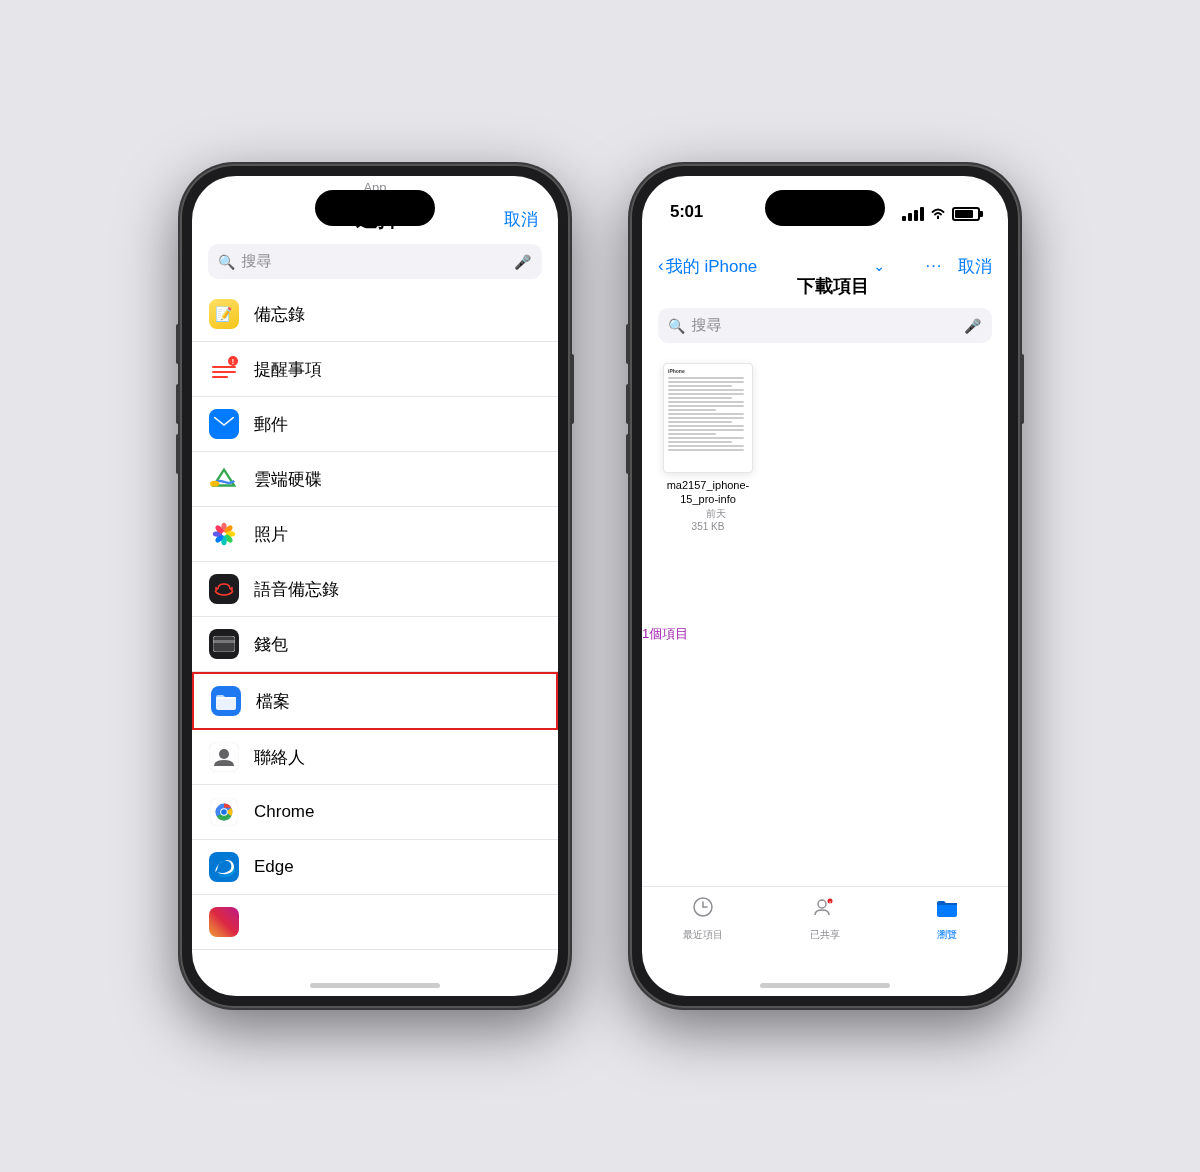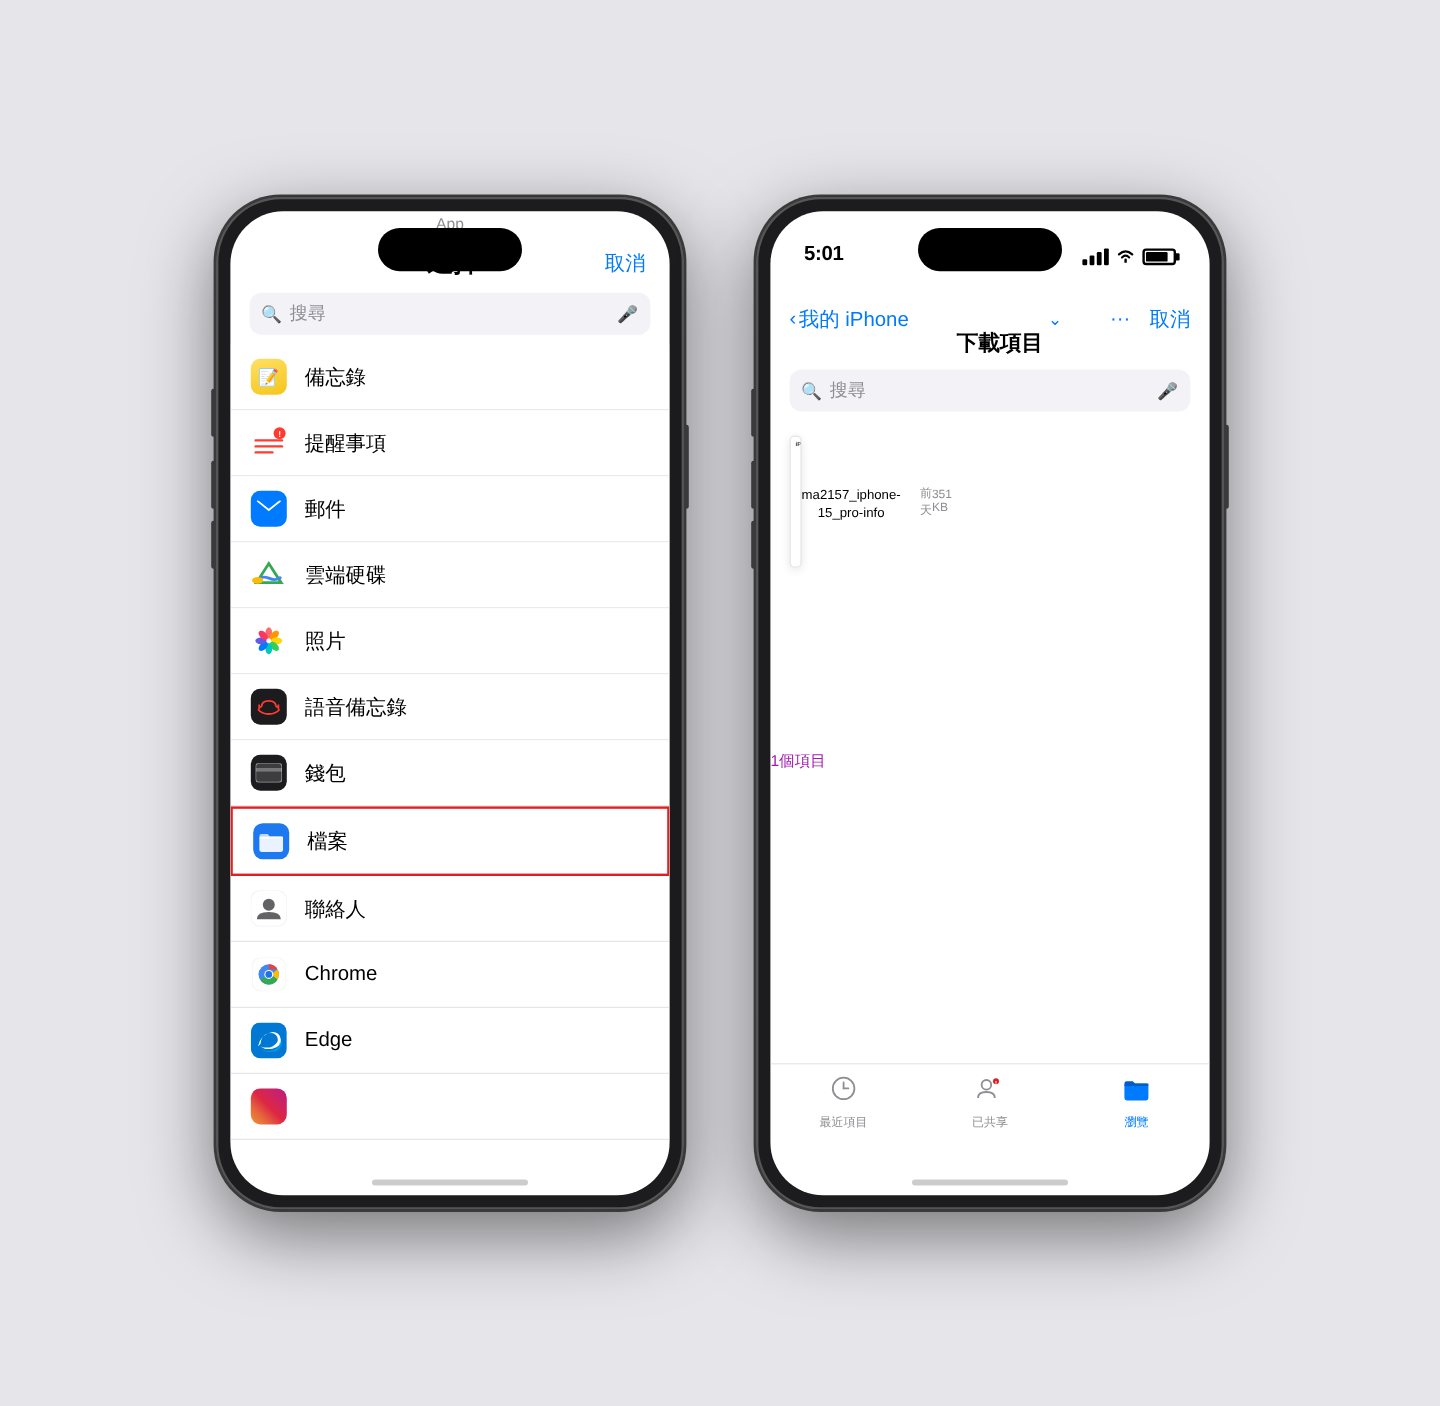--- a/index.html
+++ b/index.html
@@ -325,21 +325,21 @@
       flex-shrink: 0;
     }
 
     .files-grid {
       padding: 8px 16px;
       flex: 1;
     }
 
     .file-item {
       display: flex;
-      flex-direction: row;
+      flex-direction: column;
       align-items: center;
       width: 100px;
     }
 
     .file-thumbnail {
       width: 90px;
       height: 110px;
       background: #fff;
       border: 1px solid #e5e5ea;
       border-radius: 4px;

